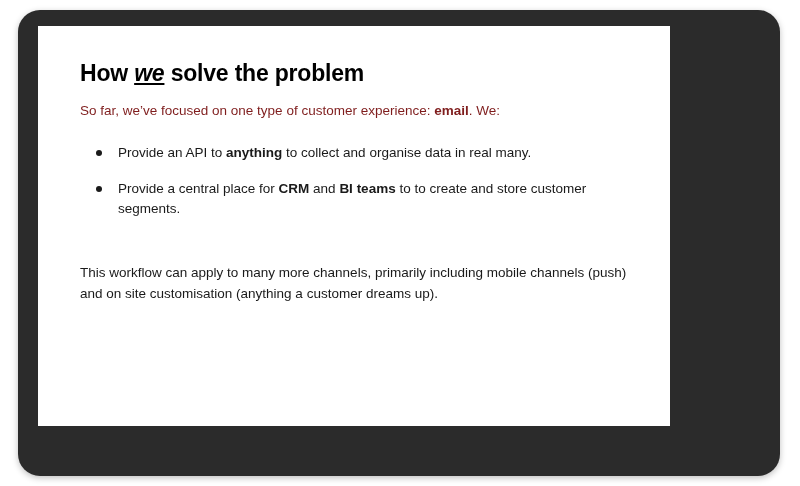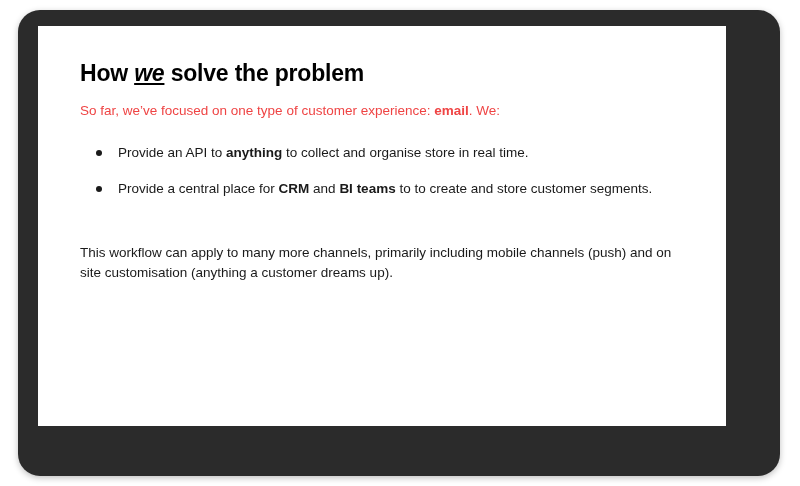--- a/index.html
+++ b/index.html
@@ -28,42 +28,42 @@
     height: 466px;
     background: #2b2b2b;
     border-radius: 22px;
     box-shadow: 0 2px 6px rgba(0,0,0,0.25);
   }
   
   .slide {
     position: absolute;
     left: 38px;
     top: 26px;
-    width: 688px;
+    width: 632px;
     height: 400px;
     background: #ffffff;
     box-sizing: border-box;
     padding: 34px 42px 20px 42px;
     overflow: hidden;
   }
   .slide-title {
     font-size: 23px;
     font-weight: bold;
     color: #000000;
     letter-spacing: -0.2px;
     margin: 0 0 0 0;
     line-height: 1.2;
   }
   .slide-title .emph {
     font-style: italic;
     text-decoration: underline;
   }
   .intro-para {
     font-size: 13.5px;
-    color: #ef4444;
+    color: #7f1d1d;
     line-height: 1.45;
   }
   .bullet-list {
     margin: 22px 0 0 0;
     padding: 0;
     list-style: none;
   }
   .bullet-item {
     position: relative;
     padding-left: 38px;
@@ -100,21 +100,21 @@
 
   <div class="slide">
 
     <h1 class="slide-title"><span>How </span><span class="emph">we</span><span> solve the problem</span></h1>
 
     <p class="intro-para"><span>So far, we’ve focused on one type of customer experience: </span><b>email</b><span>. We:</span></p>
 
     <ul class="bullet-list">
 
       <li class="bullet-item">
-        <span class="bullet-dot"></span><span>Provide an API to </span><b>anything</b><span> to collect and organise store in real time.</span><b></b><span></span>
+        <span class="bullet-dot"></span><span>Provide an API to </span><b>anything</b><span> to collect and organise data in real many.</span><b></b><span></span>
       </li>
 
       <li class="bullet-item">
         <span class="bullet-dot"></span><span>Provide a central place for </span><b>CRM</b><span> and </span><b>BI teams</b><span> to to create and store customer segments.</span>
       </li>
 
 
 
     </ul>
 

